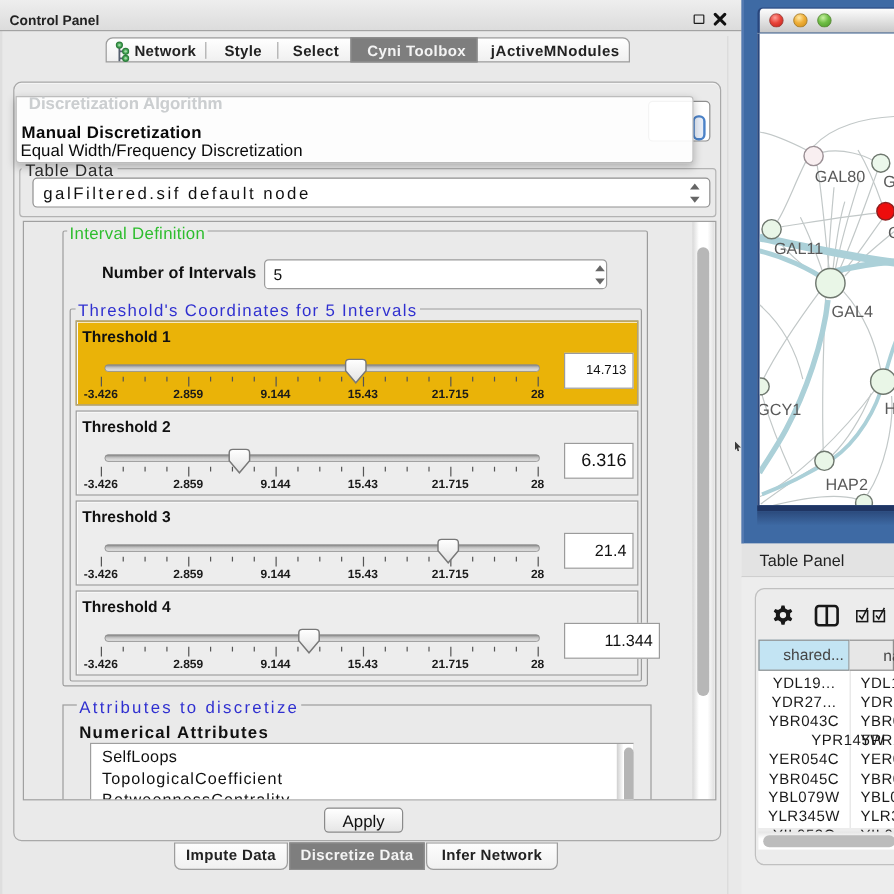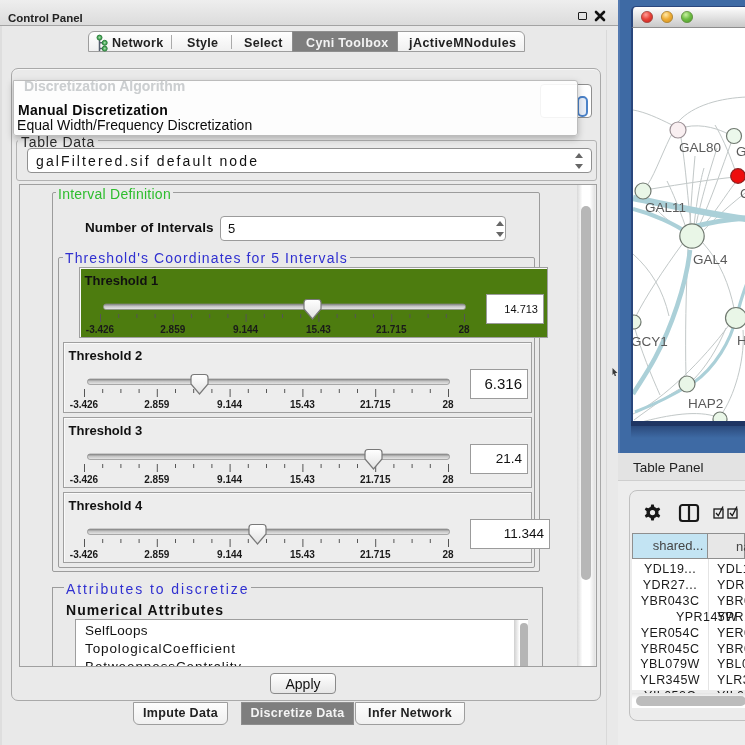--- a/index.html
+++ b/index.html
@@ -53,21 +53,21 @@
 <div class="abs" style="left:36px;top:1px;font-size:14px;color:#2ebd2e;background:#eaeaea;padding:0 2px;letter-spacing:0.25px;">Interval Definition</div>
 <div class="abs" style="left:65px;top:35px;font-size:13.5px;font-weight:bold;color:#111;letter-spacing:0.1px;">Number of Intervals</div>
 <div class="abs" style="left:200px;top:31px;width:286px;height:25px;background:#fff;border:1px solid #9b9b9b;border-radius:4px;"></div>
 <div class="abs" style="left:208px;top:36px;font-size:13px;color:#111;">5</div>
 <svg class="abs" style="left:474px;top:35px;" width="12" height="18" viewBox="0 0 12 18">
       <path d="M6 1 L10 6 L2 6 Z" fill="#666"></path>
       <path d="M6 17 L10 12 L2 12 Z" fill="#666"></path>
     </svg>
 <div class="abs" style="left:38px;top:72px;width:477px;height:311px;border:1px solid #9c9c9c;border-radius:2px;"></div>
 <div class="abs" style="left:43px;top:64.5px;font-size:14px;color:#3030d0;background:#eaeaea;padding:0 2px;letter-spacing:1.1px;">Threshold's Coordinates for 5 Intervals</div>
-<div class="abs" style="left:42.5px;top:82px;width:469.5px;height:71px;background:#4d7c0f;border:1px solid #9f9f9f;box-shadow:inset 1px 1px 0 #fafafa;margin-left:16px;">
+<div class="abs" style="left:42.5px;top:82px;width:469.5px;height:71px;background:#eab308;border:1px solid #9f9f9f;box-shadow:inset 1px 1px 0 #fafafa;">
 <div class="abs" style="left:5px;top:4.5px;font-size:13px;font-weight:bold;color:#111;">Threshold 1</div>
 <svg class="abs" style="left:0;top:0;" width="469" height="71" viewBox="0 0 469 71">
 <defs>
           <linearGradient id="trk1" x1="0" y1="0" x2="0" y2="1">
             <stop offset="0" stop-color="#848484"></stop>
             <stop offset="0.45" stop-color="#c6c6c6"></stop>
             <stop offset="1" stop-color="#e9e9e9"></stop>
           </linearGradient>
 <linearGradient id="th1" x1="0" y1="0" x2="0" y2="1">
             <stop offset="0" stop-color="#ffffff"></stop>
@@ -251,21 +251,21 @@
 <div class="abs" style="left:9px;top:3px;font-size:13.5px;color:#111;letter-spacing:0.3px;">SelfLoops</div>
 <div class="abs" style="left:9px;top:21px;font-size:13.5px;color:#111;letter-spacing:0.9px;">TopologicalCoefficient</div>
 <div class="abs" style="left:9px;top:39px;font-size:13.5px;color:#111;letter-spacing:0.9px;">BetweennessCentrality</div>
 <div class="abs" style="left:438px;top:0;width:14px;height:55px;background:linear-gradient(90deg,#cfcfcf,#ffffff 40%,#ffffff);"></div>
 <div class="abs" style="left:443.5px;top:3px;width:8px;height:50px;background:#b5b5b5;border-radius:4px;"></div>
 </div>
 <div class="abs" style="left:557px;top:0;width:18px;height:481px;background:linear-gradient(90deg,#d8d8d8,#ffffff 30%,#ffffff 70%,#e2e2e2);"></div>
 <div class="abs" style="left:561px;top:21px;width:10px;height:374px;background:#b7b7b7;border-radius:5px;"></div>
 </div>
 <div class="abs" style="left:270px;top:673px;width:66px;height:21px;background:linear-gradient(#ffffff,#e6e6e6);border:1px solid #8a8a8a;border-radius:4px;font-size:14px;color:#111;text-align:center;line-height:20px;">Apply</div>
-<div class="abs" style="left:133px;top:702px;width:95px;height:23px;background:linear-gradient(#fdfdfd,#f0f0f0);border:1px solid #9d9d9d;border-radius:0 0 6px 6px;font-size:12.5px;font-weight:bold;color:#222;text-align:center;line-height:21px;letter-spacing:0.3px;">Impute Data</div>
+<div class="abs" style="left:145px;top:702px;width:95px;height:23px;background:linear-gradient(#fdfdfd,#f0f0f0);border:1px solid #9d9d9d;border-radius:0 0 6px 6px;font-size:12.5px;font-weight:bold;color:#222;text-align:center;line-height:21px;letter-spacing:0.3px;">Impute Data</div>
 <div class="abs" style="left:241px;top:702px;width:113px;height:23px;background:#7e7e7e;border:1px solid #8e8e8e;font-size:12.5px;font-weight:bold;color:#f4f4f4;text-align:center;line-height:21px;letter-spacing:0.3px;">Discretize Data</div>
 <div class="abs" style="left:355px;top:702px;width:110px;height:23px;background:linear-gradient(#fdfdfd,#f0f0f0);border:1px solid #9d9d9d;border-radius:0 0 6px 6px;font-size:12.5px;font-weight:bold;color:#222;text-align:center;line-height:21px;letter-spacing:0.3px;">Infer Network</div>
 <div class="abs" style="left:13px;top:80px;width:565px;height:56px;background:rgba(255,255,255,0.9);border:1px solid #bcbcbc;border-radius:0 3px 3px 3px;box-shadow:0 3px 7px rgba(0,0,0,0.25);z-index:10;">
 <div class="abs" style="left:4px;top:20.5px;font-size:14px;font-weight:bold;color:#0a0a0a;letter-spacing:0.3px;">Manual Discretization</div>
 <div class="abs" style="left:3px;top:35.5px;font-size:14px;color:#0a0a0a;letter-spacing:0.05px;">Equal Width/Frequency Discretization</div>
 </div>
 <div class="abs" style="left:24px;top:78px;font-size:14px;font-weight:bold;color:#cbced0;z-index:11;">Discretization Algorithm</div>
 <svg class="abs" style="left:612px;top:368px;z-index:5;" width="6" height="8" viewBox="0 0 6 8">
     <path d="M0.5 0 L5.5 5 L3.2 5 L4 8 L2.6 8 L2 5.6 L0.5 7 Z" fill="#3a3a3a"></path>
   </svg>

